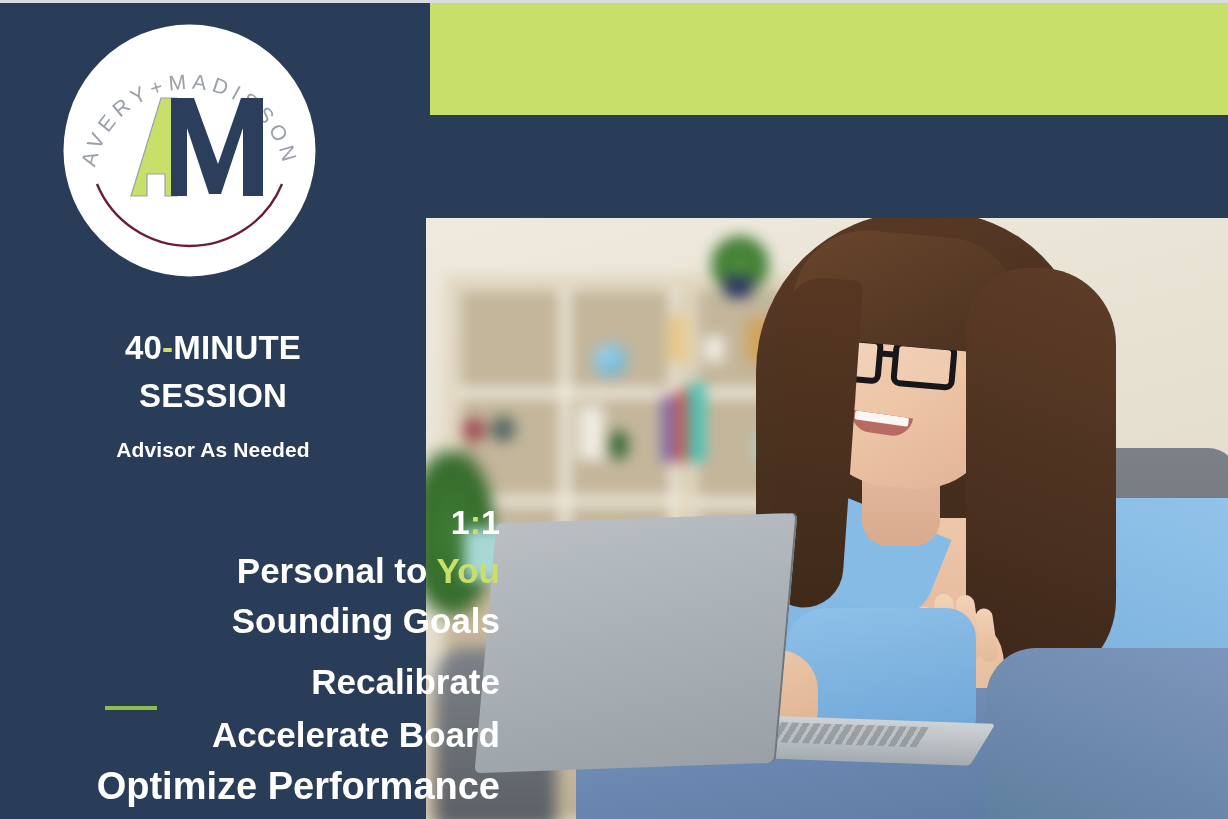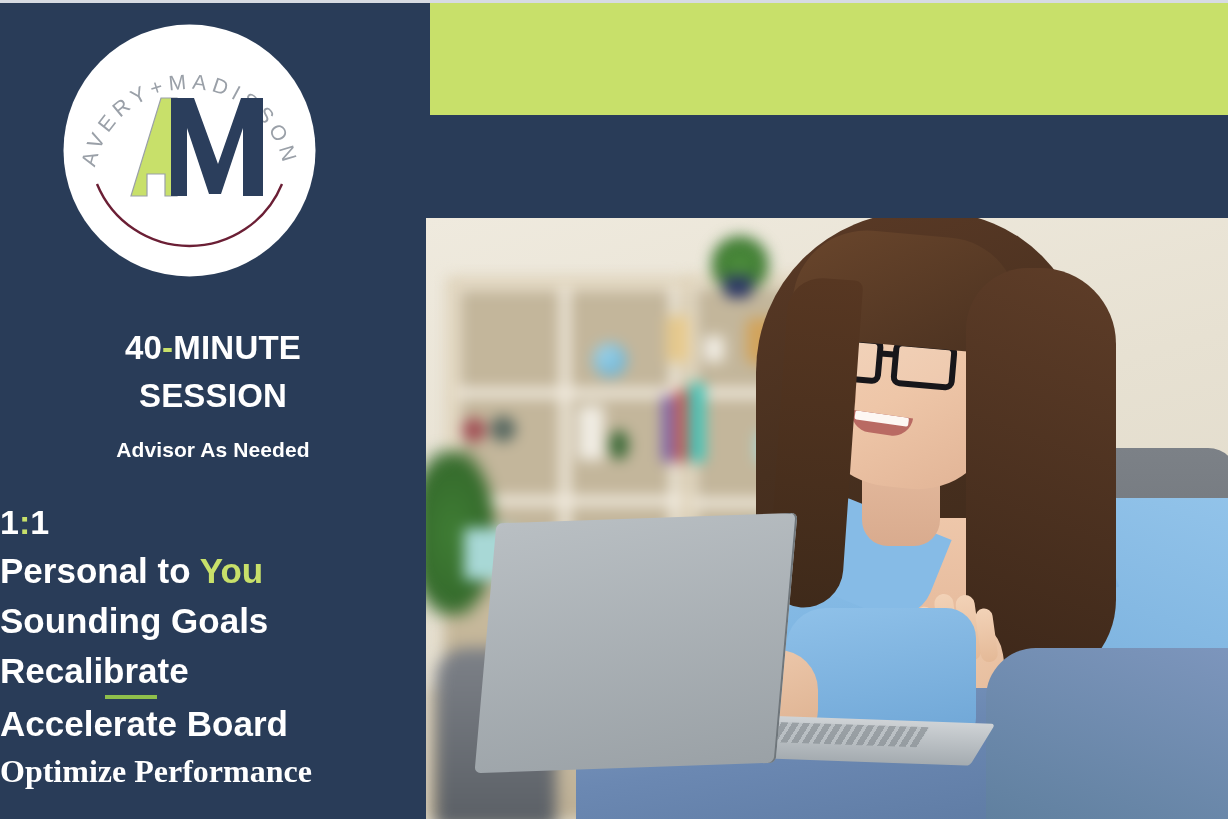--- a/index.html
+++ b/index.html
@@ -139,29 +139,29 @@
   
   .logo{position:absolute;left:63px;top:24px;width:253px;height:253px;}
   .logo svg{display:block;width:253px;height:253px;}
 
   
   .side-copy{position:absolute;left:0;top:324px;width:426px;text-align:center;color:#ffffff;}
   .dur{font-size:33px;font-weight:bold;line-height:1.46;letter-spacing:.2px;}
   .dur .dash{color:#C8E06A;}
   .sched{font-size:21px;font-weight:bold;margin-top:18px;letter-spacing:.1px;}
 
-  .bullets{position:absolute;left:0;top:498px;width:500px;text-align:left;color:#ffffff;}
+  .bullets{position:absolute;left:0;top:498px;width:500px;text-align:right;color:#ffffff;}
   .b1{font-size:34px;font-weight:bold;line-height:1.42;}
   .b1 .colon{color:#C8E06A;}
   .b2{font-size:35px;font-weight:bold;line-height:1.42;}
   .b2 .accent{color:#C8E06A;}
   .b3{font-size:35px;font-weight:bold;line-height:1.42;}
-  .b4{font-size:35px;font-weight:bold;line-height:1.42;}
+  .b4{font-size:35px;font-weight:bold;line-height:1.42;margin-top:11px;}
   .b5{font-size:35px;font-weight:bold;line-height:1.42;}
-  .b6{font-size:32px;font-weight:bold;line-height:1.42;font-family:Liberation Serif, serif;}
+  .b6{font-size:38px;font-weight:bold;line-height:1.42;}
   .divider{width:52px;height:4px;background:#8FBF4B;margin:0 0 0 105px;}
 
   .top-edge{position:absolute;left:0;top:0;width:1228px;height:3px;background:#d7dbe2;}
 </style>
 </head>
 <body>
 
 <div class="canvas">
 
   <div class="photo">

